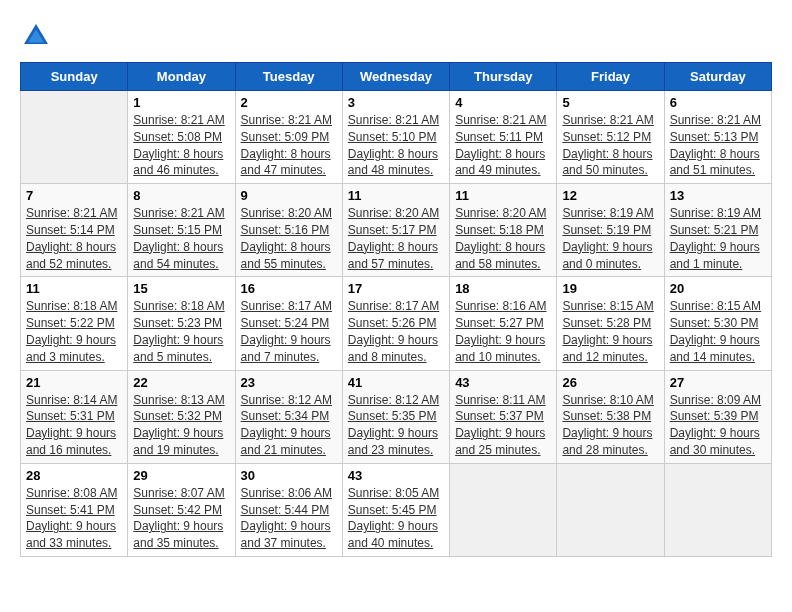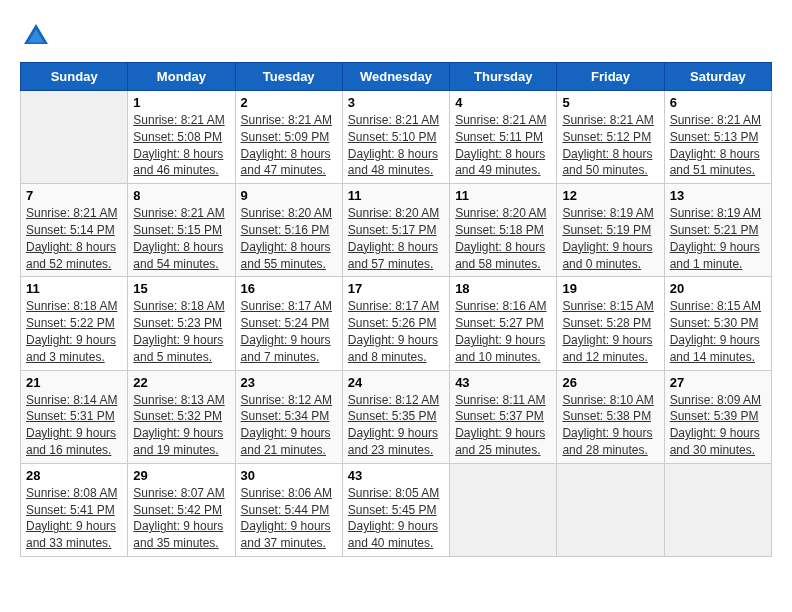--- a/index.html
+++ b/index.html
@@ -212,21 +212,21 @@
         </td>
         <td>
           <span class="day-number">22</span>
           <div class="day-info">Sunrise: 8:13 AM<br>Sunset: 5:32 PM<br>Daylight: 9 hours<br>and 19 minutes.</div>
         </td>
         <td>
           <span class="day-number">23</span>
           <div class="day-info">Sunrise: 8:12 AM<br>Sunset: 5:34 PM<br>Daylight: 9 hours<br>and 21 minutes.</div>
         </td>
         <td>
-          <span class="day-number">24</span>
+          <span class="day-number">41</span>
           <div class="day-info">Sunrise: 8:12 AM<br>Sunset: 5:35 PM<br>Daylight: 9 hours<br>and 23 minutes.</div>
         </td>
         <td>
           <span class="day-number">43</span>
           <div class="day-info">Sunrise: 8:11 AM<br>Sunset: 5:37 PM<br>Daylight: 9 hours<br>and 25 minutes.</div>
         </td>
         <td>
           <span class="day-number">26</span>
           <div class="day-info">Sunrise: 8:10 AM<br>Sunset: 5:38 PM<br>Daylight: 9 hours<br>and 28 minutes.</div>
         </td>

